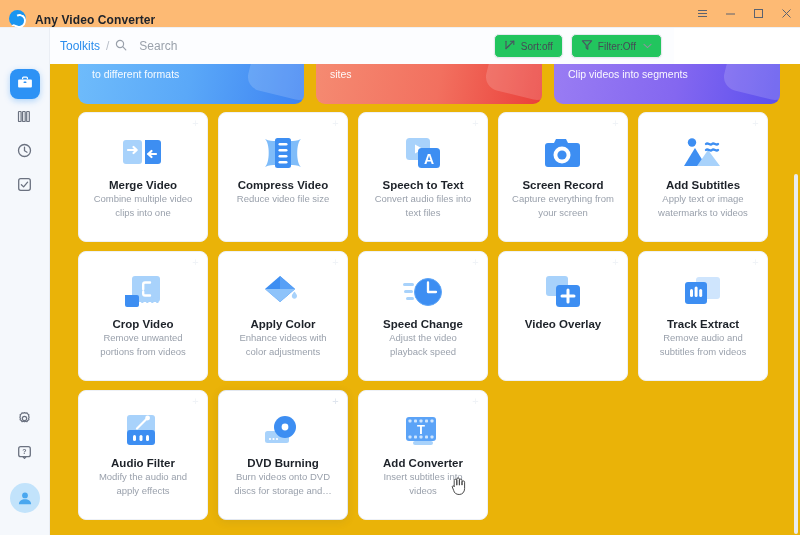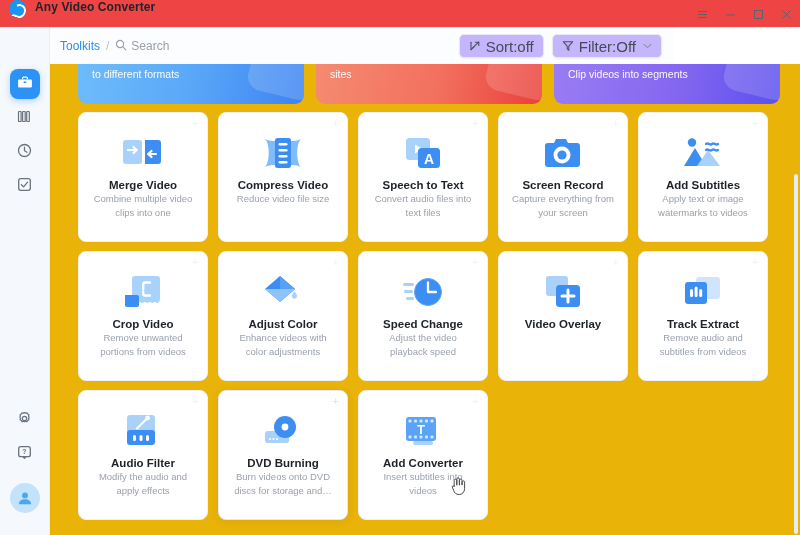--- a/index.html
+++ b/index.html
@@ -6,22 +6,22 @@
   html, body {
     width: 800px; height: 535px;
     font-family: "Liberation Sans", sans-serif;
     background: #ffffff;
     overflow: hidden;
   }
 
   
   .titlebar {
     position: absolute; top: 0; left: 0; width: 800px; height: 28px;
-    background: #ef4444;
-    display: flex; align-items: flex-start;
+    background: #fdba74;
+    display: flex; align-items: flex-end;
     border-bottom: 1px solid #eef1f6;
   }
   .app-logo {
     width: 17px; height: 17px; margin-left: 9px; border-radius: 50%;
     background: #1a95f0; position: relative; flex: none;
   }
   .app-logo::after {
     content: ""; position: absolute; left: 4px; top: 3.5px;
     width: 9px; height: 10px;
     border: 2px solid #fff; border-radius: 50% 50% 50% 0;
@@ -49,36 +49,36 @@
     display: flex; align-items: center;
   }
   .hamburger {
     width: 30px; height: 30px; margin-left: 10px;
     display: flex; align-items: center; justify-content: center;
   }
   .crumb {
     margin-left: 20px; font-size: 12px; color: #2b8ded; font-weight: 500;
   }
   .crumb-sep { margin: 0 6px; font-size: 12px; color: #b9bfc9; }
-  .search-wrap { display: flex; gap: 4px; }
+  .search-wrap { display: flex; gap: 12px; }
   .search-input {
     border: none; outline: none; background: transparent;
     font-family: "Liberation Sans", sans-serif;
     font-size: 12px; color: #4a5059; width: 130px;
   }
   .search-input::placeholder { color: #9aa1ab; }
   .tb-right {
     margin-left: auto; display: flex; align-items: center; gap: 8px;
     margin-right: 12px;
   }
   .pill {
-    height: 24px; border-radius: 5px; background: #c4b5fd;
+    height: 24px; border-radius: 5px; background: #22c55e;
     border: 1px solid #e7eaf0;
     display: flex; align-items: center; gap: 5px;
-    padding: 0 9px; font-size: 15px; color: #454b55;
+    padding: 0 9px; font-size: 10px; color: #454b55;
     box-shadow: 0 1px 2px rgba(30,40,60,.05);
   }
 
   
   .sidebar {
     position: absolute; top: 28px; left: 0; width: 50px; height: 507px;
     background: #f5f8fc; border-right: 1px solid #eaeef4;
     display: flex; flex-direction: column; align-items: center;
     padding-top: 41px;
   }
@@ -448,21 +448,21 @@
     <div class="card">
       <div class="pin">+</div>
       <div class="card-icon">
         <svg width="38" height="34" viewBox="0 0 38 34">
           <path d="M16 1 L31 14 L16 27 L1 14z" fill="#3d8ef2"></path>
           <path d="M16 1 L31 14 L16 27z" fill="#58a0f6"></path>
           <path d="M16 14 L31 14 L16 27 L1 14z" fill="#8ec3fa"></path>
           <path d="M33 21c0 1.6-1.2 2.8-2.6 2.8S27.8 22.6 27.8 21c0-1.4 2.6-4.4 2.6-4.4S33 19.6 33 21z" fill="#a8d2fb"></path>
         </svg>
       </div>
-      <div class="card-title">Adjust Color</div>
+      <div class="card-title">Apply Color</div>
       <div class="card-desc">Enhance videos with color adjustments</div>
     </div>
 
     <div class="card">
       <div class="pin">+</div>
       <div class="card-icon">
         <svg width="40" height="34" viewBox="0 0 40 34">
           <g fill="#a8d2fb">
             <rect x="0" y="8" width="11" height="3" rx="1.5"></rect>
             <rect x="1" y="15" width="9" height="3" rx="1.5"></rect>

